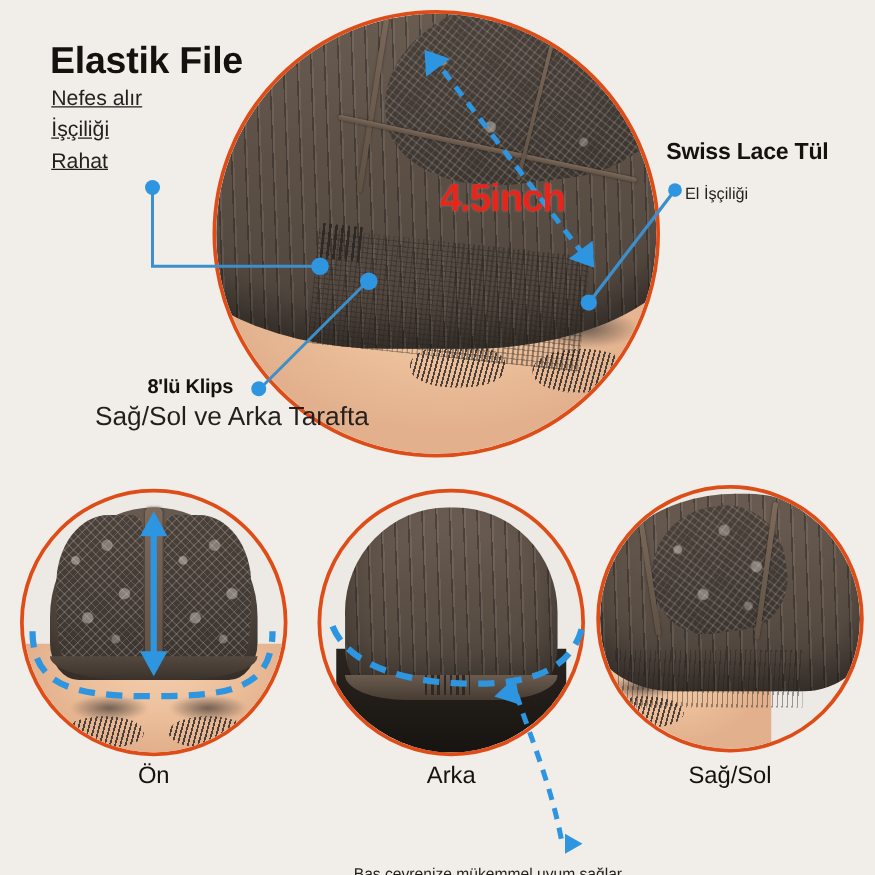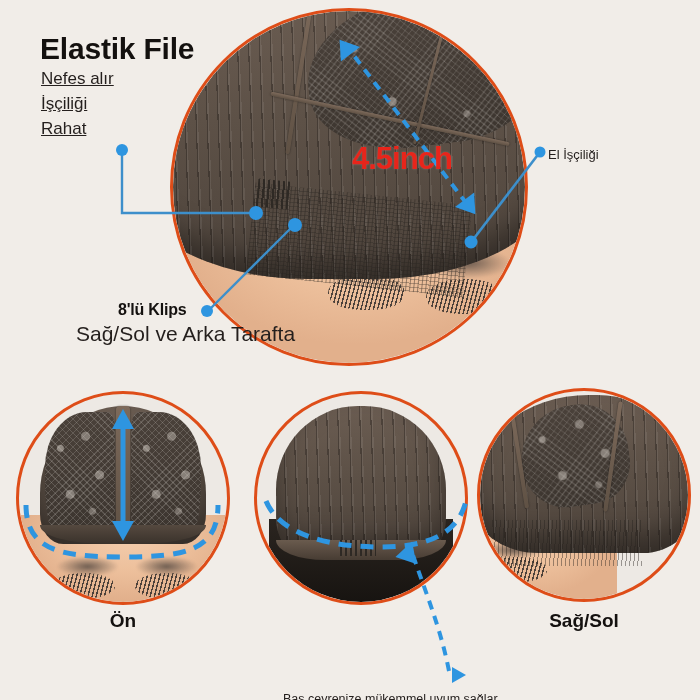--- a/index.html
+++ b/index.html
@@ -113,21 +113,21 @@
     text-shadow:0 0 2px rgba(255,255,255,.25);
   }
 
   
   #bottom-panel{position:absolute;left:0;top:375px;width:700px;height:325px;}
   .sm-circle{width:214px;height:214px;}
   #c-front{left:16px;top:16px;}
   #c-back{left:254px;top:16px;}
   #c-side{left:477px;top:13px;}
 
-  .cap-cap{font-weight:bold;font-size:19px;text-align:center;color:#14110f;}
+  .cap-cap{font-weight:normal;font-size:19px;text-align:center;color:#14110f;}
   #cap-front{left:16px;top:235px;width:214px;}
   #cap-back{left:254px;top:235px;width:214px;}
   #cap-side{left:477px;top:235px;width:214px;}
 
   #kopca-title{left:283px;top:278px;font-size:16.5px;line-height:20px;}
   #kopca-sub{left:283px;top:300px;font-size:12.5px;line-height:16px;margin-top:16px;}
 
   
   svg.overlay{position:absolute;left:0;top:0;pointer-events:none;}
 </style>
@@ -197,20 +197,21 @@
       </g>
     </svg>
 
     <div class="abs ttl" id="elastik-title">Elastik File</div>
     <div class="abs sub" id="elastik-lines">
       <div>Nefes alır</div>
       <div>İşçiliği</div>
       <div>Rahat</div>
     </div>
 
+    <div class="abs ttl" id="swiss-title">Swiss Lace Tül</div>
     <div class="abs sub" id="swiss-sub">El İşçiliği</div>
 
     <div class="abs ttl" id="klips-title">8'lü Klips</div>
     <div class="abs sub" id="klips-sub">Sağ/Sol ve Arka Tarafta</div>
 
     <div class="abs" id="inch-label">4.5inch</div>
   </div>
 
   <div id="bottom-panel">
 
@@ -285,18 +286,19 @@
       </g>
 
       <g>
         <path d="M449,296 C440,250 424,214 412,177" fill="none" stroke="#2E95E0" stroke-width="4" stroke-dasharray="9 7"></path>
         <polygon points="409,166 420,186 398,186" fill="#2E95E0" transform="rotate(18 409 176)"></polygon>
         <polygon points="452,292 452,308 466,300" fill="#2E95E0"></polygon>
       </g>
     </svg>
 
     <div class="abs cap-cap" id="cap-front">Ön</div>
+    <div class="abs cap-cap" id="cap-back">Arka</div>
     <div class="abs cap-cap" id="cap-side">Sağ/Sol</div>
 
     <div class="abs sub" id="kopca-sub">Baş çevrenize mükemmel uyum sağlar.</div>
   </div>
 
 </div>
 
 </body></html>

